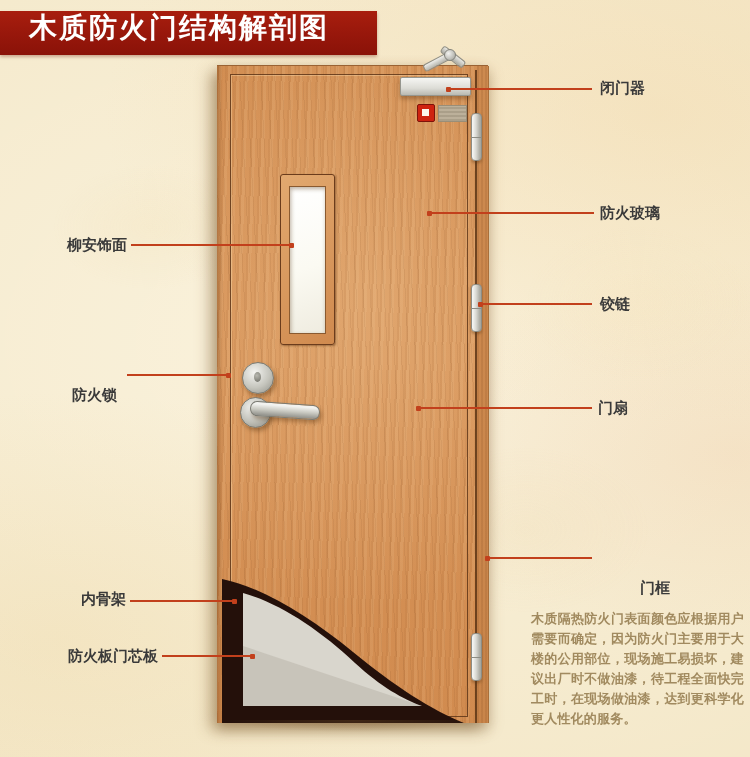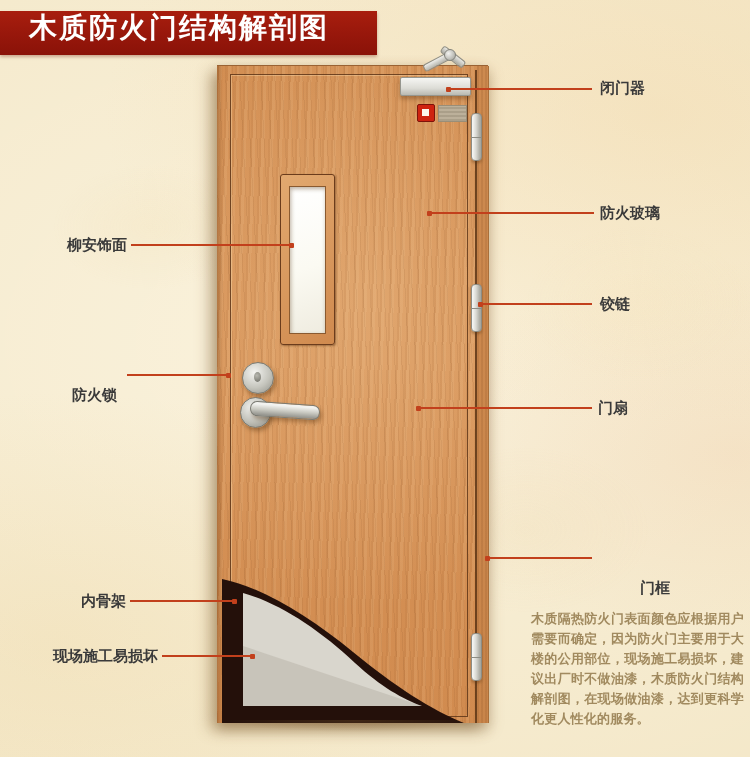--- a/index.html
+++ b/index.html
@@ -199,24 +199,24 @@
     </div>
   <div class="leader" style="left:417px;top:407px;width:175px;">
       <span class="dot left"></span>
     </div>
   <div class="leader" style="left:486px;top:557px;width:106px;">
       <span class="dot left"></span>
     </div>
 
   <div class="lbl l" style="right:623px;top:236px;">柳安饰面</div>
   <div class="lbl l" style="right:633px;top:366px;margin-top:20px;">防火锁</div>
-  <div class="lbl l" style="right:624px;top:592px;">内骨架</div>
-  <div class="lbl l" style="right:592px;top:647px;">现场施工易损坏</div>
+  <div class="lbl l" style="right:624px;top:592px;font-family:Liberation Mono, monospace;">内骨架</div>
+  <div class="lbl l" style="right:592px;top:647px;">防火板门芯板</div>
 
   <div class="lbl r" style="left:600px;top:79px;text-align:right;">闭门器</div>
   <div class="lbl r" style="left:600px;top:204px;">防火玻璃</div>
   <div class="lbl r" style="left:600px;top:295px;text-align:right;">铰链</div>
   <div class="lbl r" style="left:598px;top:399px;">门扇</div>
   <div class="lbl r" style="left:600px;top:579px;margin-left:40px;">门框</div>
 
-  <div class="note">木质隔热防火门表面颜色应根据用户需要而确定，因为防火门主要用于大楼的公用部位，现场施工易损坏，建议出厂时不做油漆，木质防火门结构解剖图，在现场做油漆，达到更科学化更人性化的服务。</div>
+  <div class="note">木质隔热防火门表面颜色应根据用户需要而确定，因为防火门主要用于大楼的公用部位，现场施工易损坏，建议出厂时不做油漆，待工程全面快完工时，在现场做油漆，达到更科学化更人性化的服务。</div>
 
 </div>
 
 </body></html>

